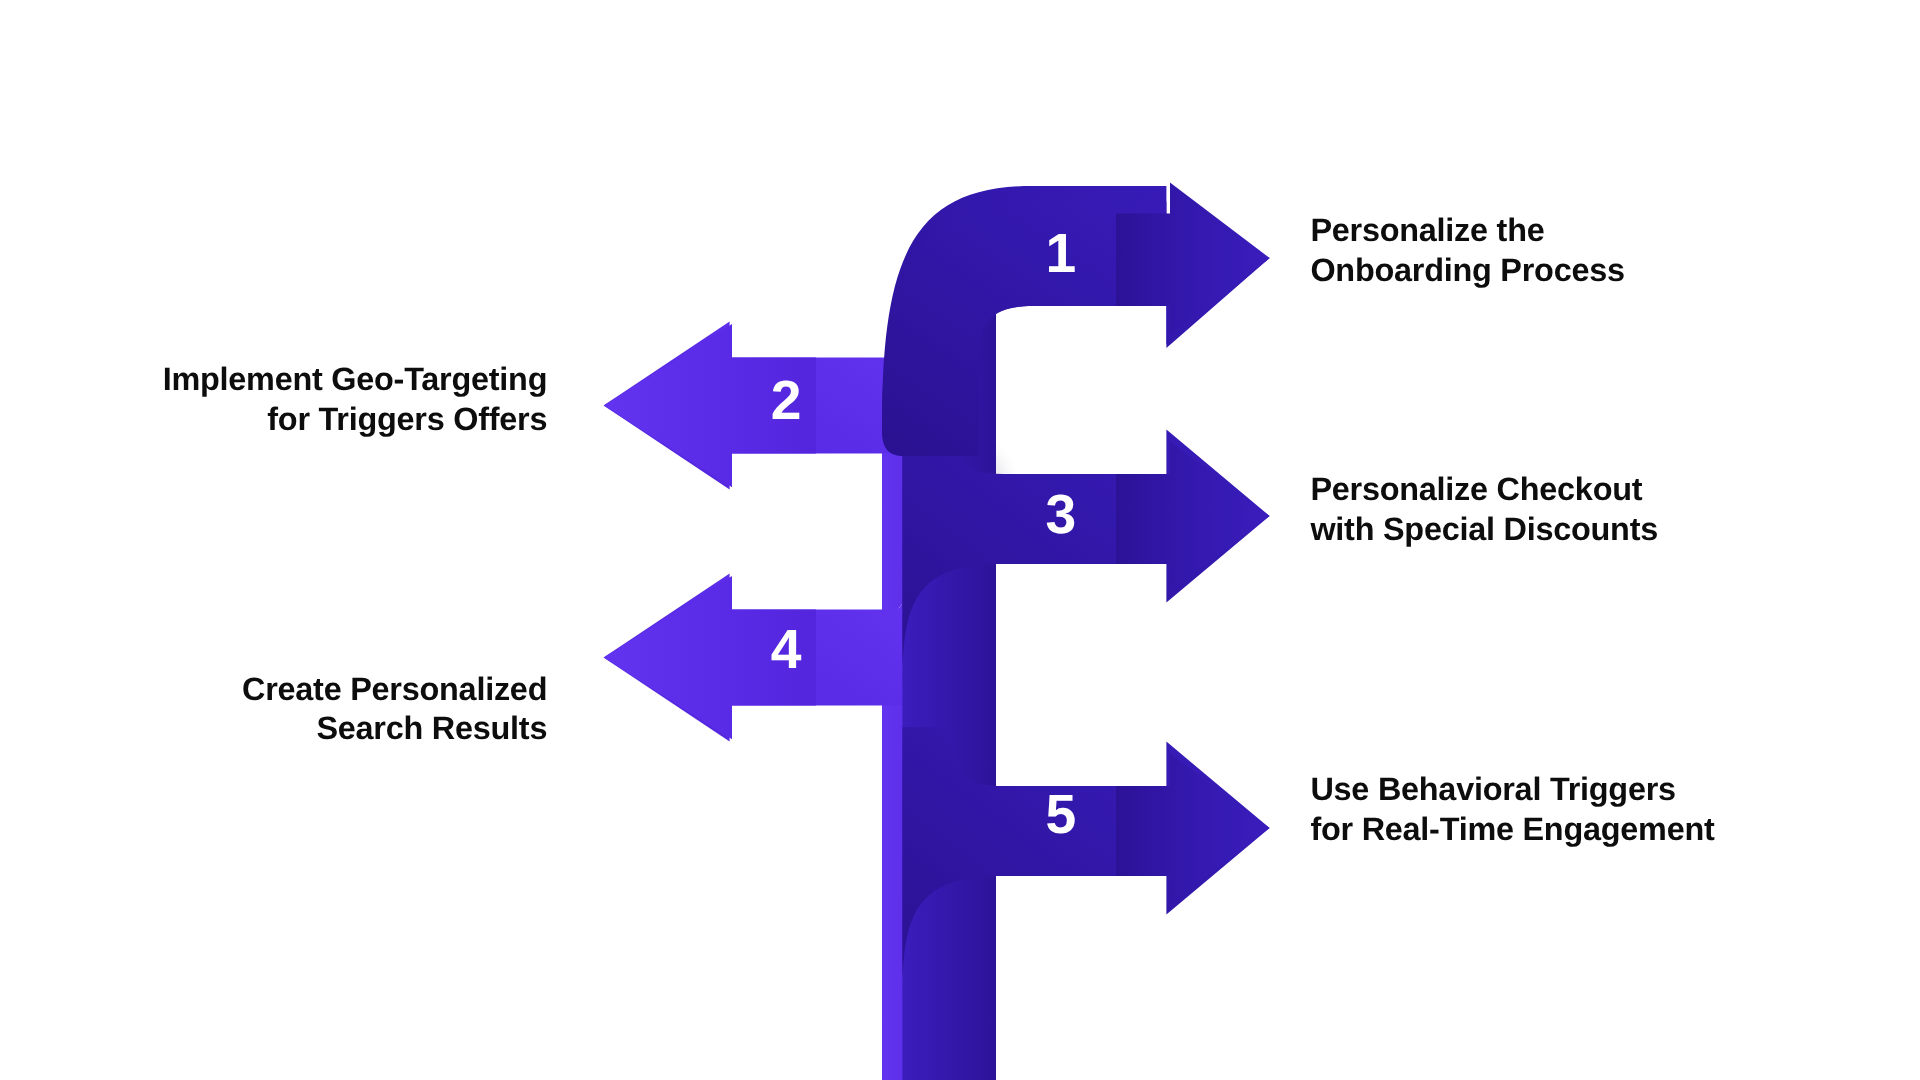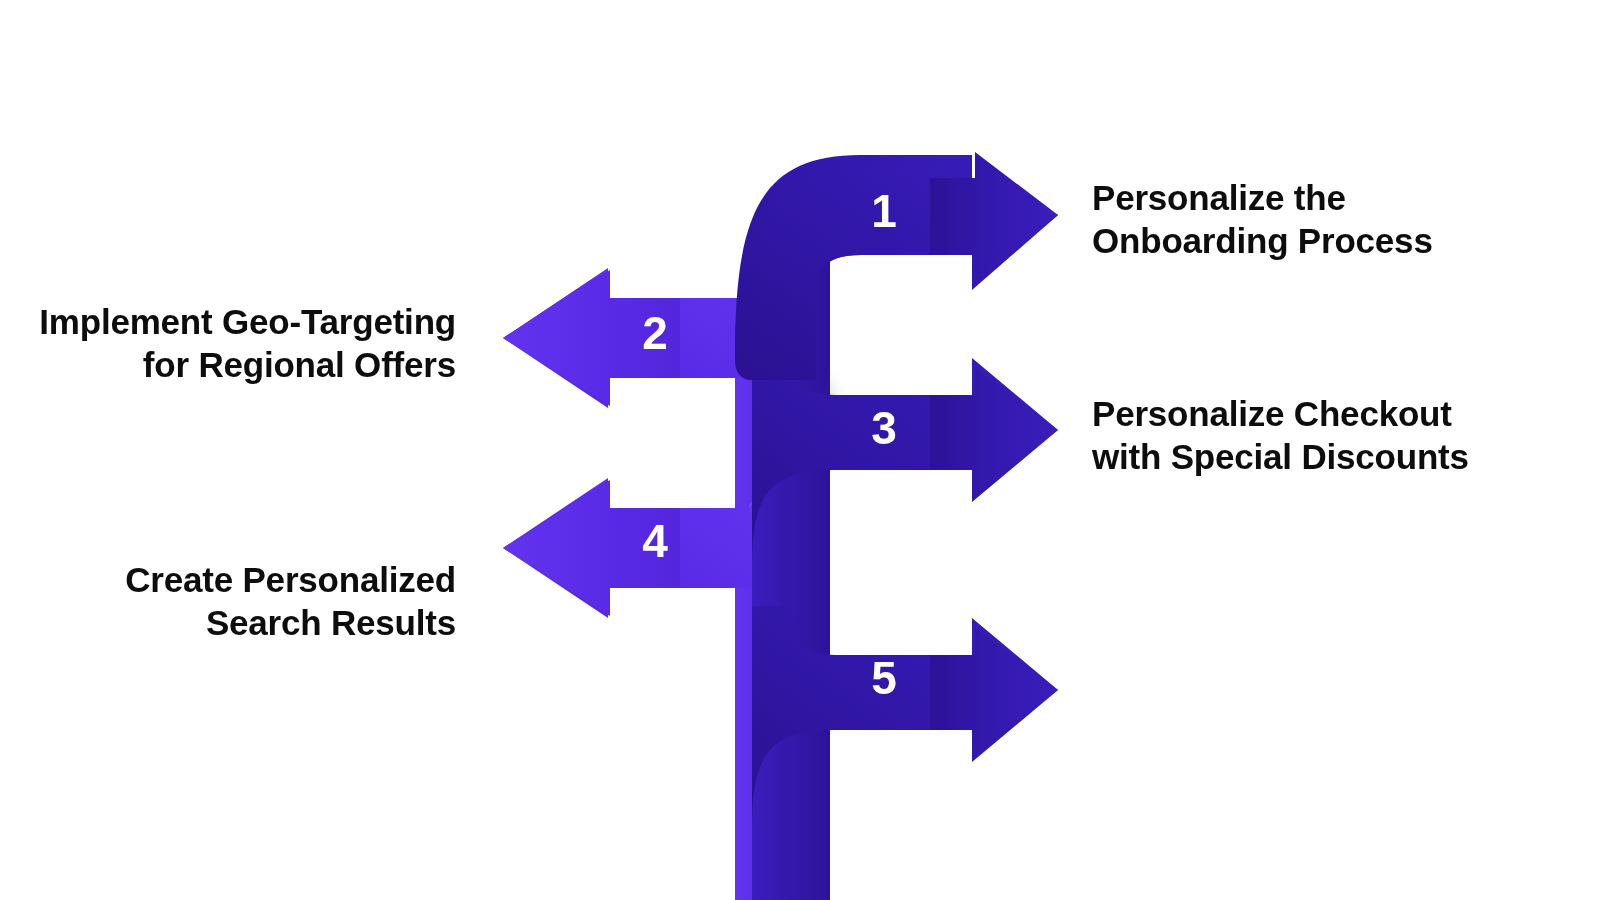--- a/index.html
+++ b/index.html
@@ -33,21 +33,21 @@
     color: #ffffff;
     line-height: 1;
     text-align: center;
     width: 60px;
     user-select: none;
   }
   .step-label {
     position: absolute;
     font-family: "Liberation Sans", sans-serif;
     font-weight: 700;
-    font-size: 35px;
+    font-size: 27px;
     line-height: 1.24;
     color: #0d0d0d;
     letter-spacing: -0.2px;
     white-space: pre-line;
   }
   .label-right { text-align: left; }
   .label-left  { text-align: right; }
 </style>
 </head>
 <body>
@@ -216,19 +216,21 @@
 
   <div class="step-number" style="left:854px; top:188px;">1</div>
   <div class="step-number" style="left:625px; top:310px;">2</div>
   <div class="step-number" style="left:854px; top:405px;">3</div>
   <div class="step-number" style="left:625px; top:518px;">4</div>
   <div class="step-number" style="left:854px; top:655px;">5</div>
 
   <div class="step-label label-right" style="left:1092px; top:176px; width:450px;">Personalize the
 Onboarding Process</div>
   <div class="step-label label-left" style="left:20px;   top:300px; width:436px;">Implement Geo-Targeting
-for Regional Offers</div>
+for Triggers Offers</div>
   <div class="step-label label-right" style="left:1092px; top:392px; width:450px;">Personalize Checkout
 with Special Discounts</div>
   <div class="step-label label-left" style="left:20px;   top:522px; width:436px;margin-top:36px;">Create Personalized
 Search Results</div>
+  <div class="step-label label-right" style="left:1092px; top:642px; width:470px;">Use Behavioral Triggers
+for Real-Time Engagement</div>
 
 </div>
 
 </body></html>

